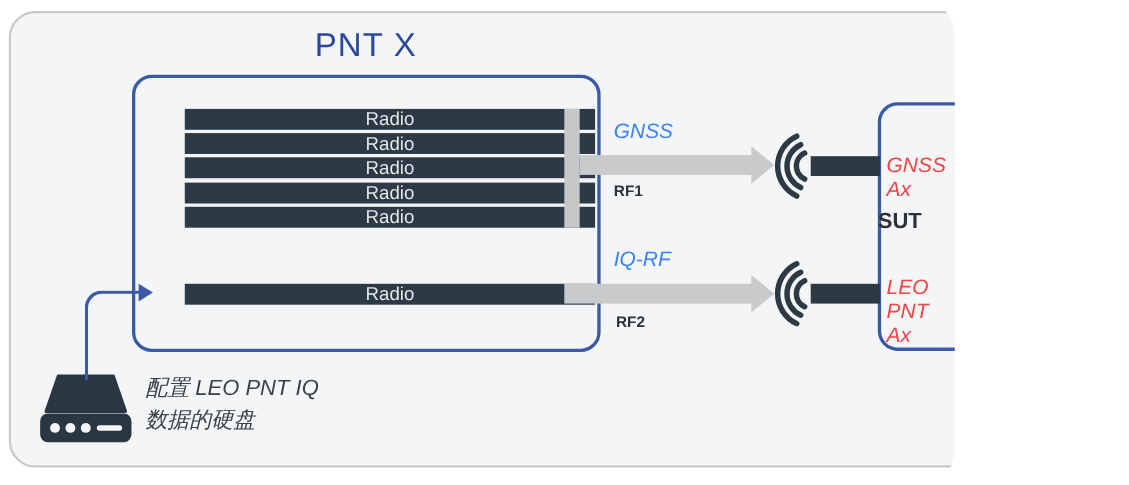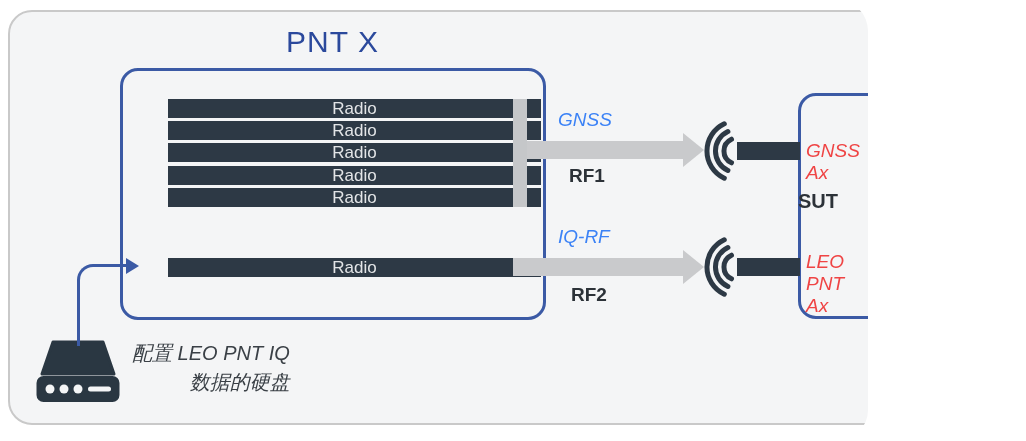--- a/index.html
+++ b/index.html
@@ -55,23 +55,22 @@
     border-left: 21px solid #c9cacc;
     z-index: 4;
   }
   .signal-label {
     position: absolute;
     font-style: italic; font-size: 19px; color: #3b82f6;
     z-index: 5;
   }
   .port-label {
     position: absolute;
-    font-weight: bold; font-size: 19px; color: #2c3238;
+    font-weight: bold; font-size: 14px; color: #2c3238;
     z-index: 5;
-    margin-left: 11px;
   }
   .wireless-icon { position: absolute; z-index: 5; }
   .antenna-bar {
     position: absolute; width: 63px; height: 18px;
     background: #2d3945;
     z-index: 4;
   }
   .sut-box {
     position: absolute; left: 798px; top: 93px;
     width: 165px; height: 220px;
@@ -105,21 +104,20 @@
     border-bottom: 8px solid transparent;
     border-left: 13px solid #3b5aa5;
     z-index: 6;
   }
   .disk-icon { position: absolute; left: 36px; top: 340px; z-index: 5; }
   .disk-caption {
     position: absolute; left: 132px; top: 339px;
     font-style: italic; font-size: 20px; line-height: 29px;
     color: #3a4046;
     z-index: 5;
-    text-align: right;
   }
 </style>
 </head>
 <body>
 
 <div class="canvas">
 
   <div class="outer-frame"></div>
 
   <div class="pnt-title">PNT X</div>

